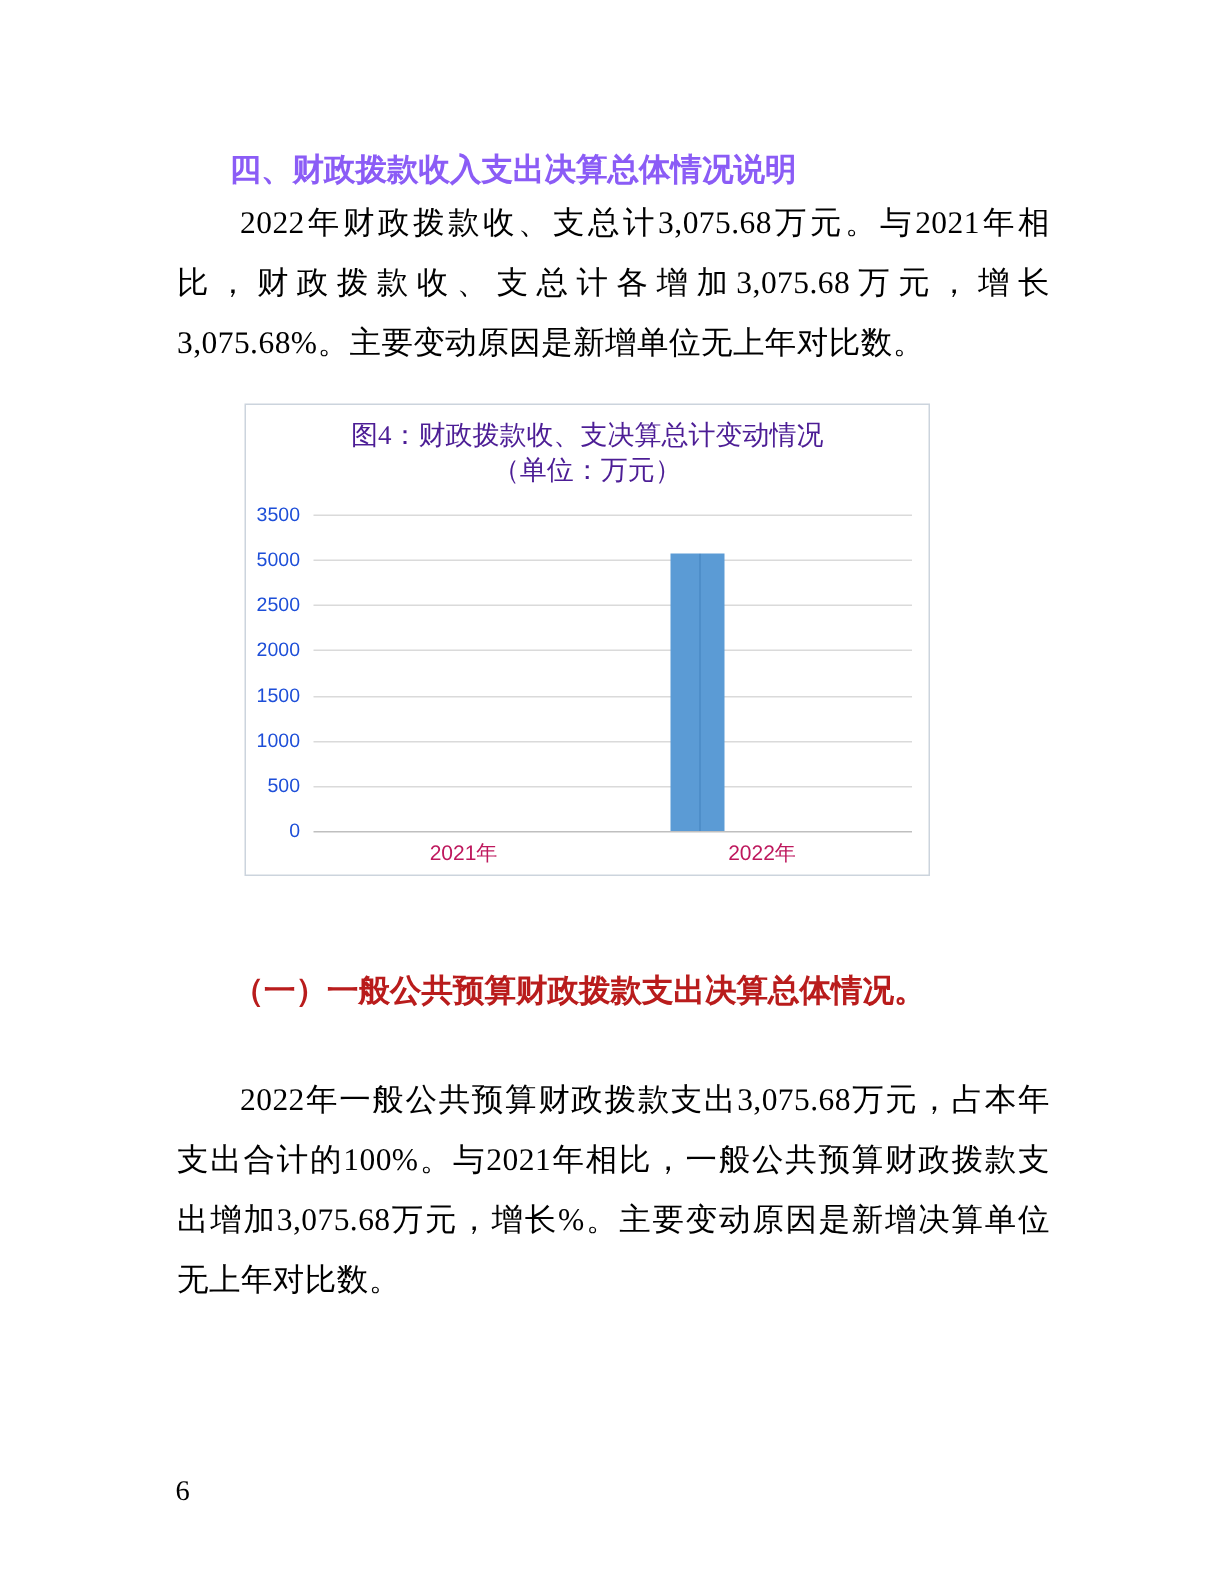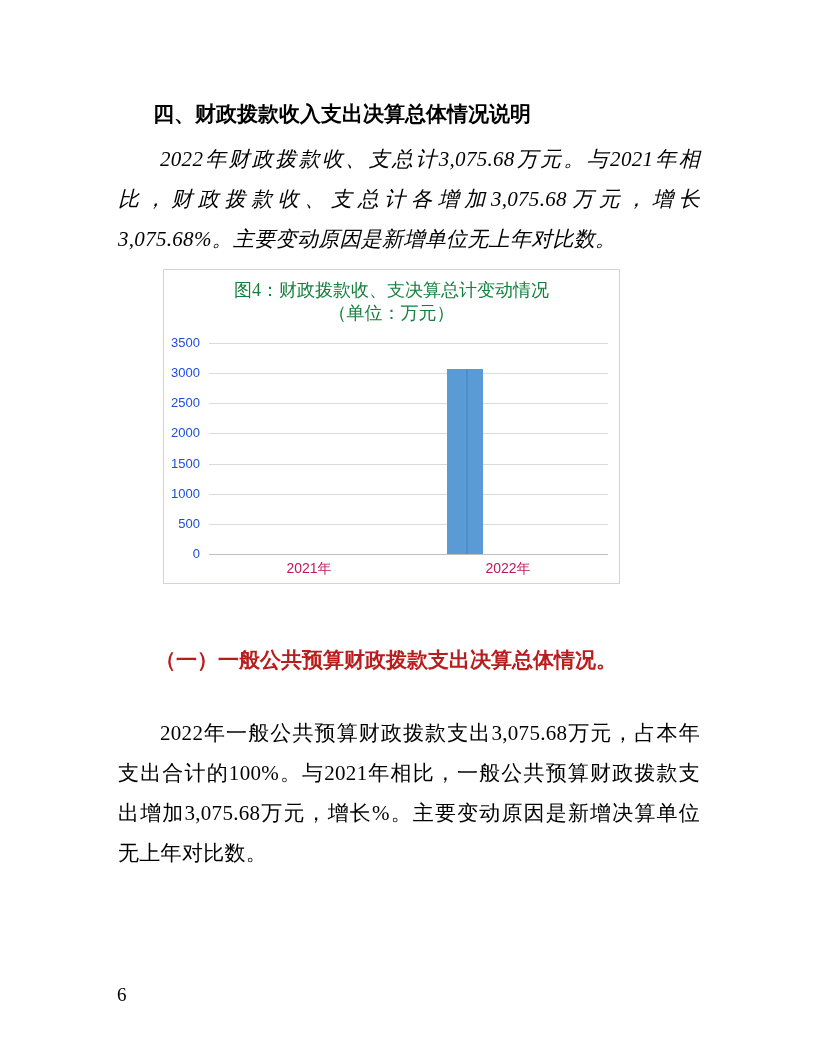--- a/index.html
+++ b/index.html
@@ -16,21 +16,21 @@
     font-family: "Liberation Serif", "DejaVu Serif", serif;
     color: #000000;
   }
   .sec-heading {
     position: absolute;
     margin: 0;
     font-family: "Liberation Sans", "DejaVu Sans", sans-serif;
     font-weight: 700;
     font-size: 21px;
     line-height: 28px;
-    color: #000000;
+    color: #8b5cf6;
     white-space: nowrap;
   }
   .sub-heading {
     position: absolute;
     margin: 0;
     font-family: "Liberation Serif", "DejaVu Serif", serif;
     font-weight: 700;
     font-size: 21px;
     line-height: 28px;
     color: #b91c1c;
@@ -55,21 +55,21 @@
     width: 455px;
     height: 313px;
     background: #ffffff;
     border: 1px solid #ccd4dd;
     margin: 0;
   }
   .chart-title, .chart-subtitle {
     position: relative;
     text-align: center;
     font-family: "Liberation Serif", "DejaVu Serif", serif;
-    color: #15803d;
+    color: #4c1d95;
     font-size: 18px;
     line-height: 23px;
     margin: 0;
   }
   .chart-title { padding-top: 9px; }
   .chart-plot {
     position: absolute;
     left: 0; top: 0; right: 0; bottom: 0;
   }
   .gridline {
@@ -109,40 +109,40 @@
     font-family: "Liberation Serif", "DejaVu Serif", serif;
   }
 </style>
 </head>
 <body>
 
 <div class="page">
 
   <h2 class="sec-heading" style="left:153px; top:100px;">四、财政拨款收入支出决算总体情况说明</h2>
 
-  <p class="body-para" style="top:139px;font-style:italic;">2022年财政拨款收、支总计3,075.68万元。与2021年相比，财政拨款收、支总计各增加3,075.68万元，增长3,075.68%。主要变动原因是新增单位无上年对比数。</p>
+  <p class="body-para" style="top:128px;">2022年财政拨款收、支总计3,075.68万元。与2021年相比，财政拨款收、支总计各增加3,075.68万元，增长3,075.68%。主要变动原因是新增单位无上年对比数。</p>
 
   <figure class="chart-figure">
     <div class="chart-title">图4：财政拨款收、支决算总计变动情况</div>
     <div class="chart-subtitle">（单位：万元）</div>
     <div class="chart-plot" id="chart-plot">
         <div class="gridline zero" style="left: 45px; width: 399px; top: 284px;"></div>
         <div class="ytick" style="top: 276px;">0</div>
         <div class="gridline" style="left: 45px; width: 399px; top: 254px;"></div>
         <div class="ytick" style="top: 246px;">500</div>
         <div class="gridline" style="left: 45px; width: 399px; top: 224px;"></div>
         <div class="ytick" style="top: 216px;">1000</div>
         <div class="gridline" style="left: 45px; width: 399px; top: 194px;"></div>
         <div class="ytick" style="top: 186px;">1500</div>
         <div class="gridline" style="left: 45px; width: 399px; top: 163px;"></div>
         <div class="ytick" style="top: 155px;">2000</div>
         <div class="gridline" style="left: 45px; width: 399px; top: 133px;"></div>
         <div class="ytick" style="top: 125px;">2500</div>
         <div class="gridline" style="left: 45px; width: 399px; top: 103px;"></div>
-        <div class="ytick" style="top: 95px;">3000</div>
+        <div class="ytick" style="top: 95px;">5000</div>
         <div class="gridline" style="left: 45px; width: 399px; top: 73px;"></div>
         <div class="ytick" style="top: 65px;">3500</div>
         <div class="xcat" style="left: 85px; top: 290px;">2021年</div>
         <div class="xcat" style="left: 284px; top: 290px;">2022年</div>
         <div class="chart-bar" style="left: 283px; width: 36px; top: 99px; height: 185px;"></div>
       </div>
   </figure>
 
 
   <h3 class="sub-heading" style="left:155px; top:646px;">（一）一般公共预算财政拨款支出决算总体情况。</h3>

